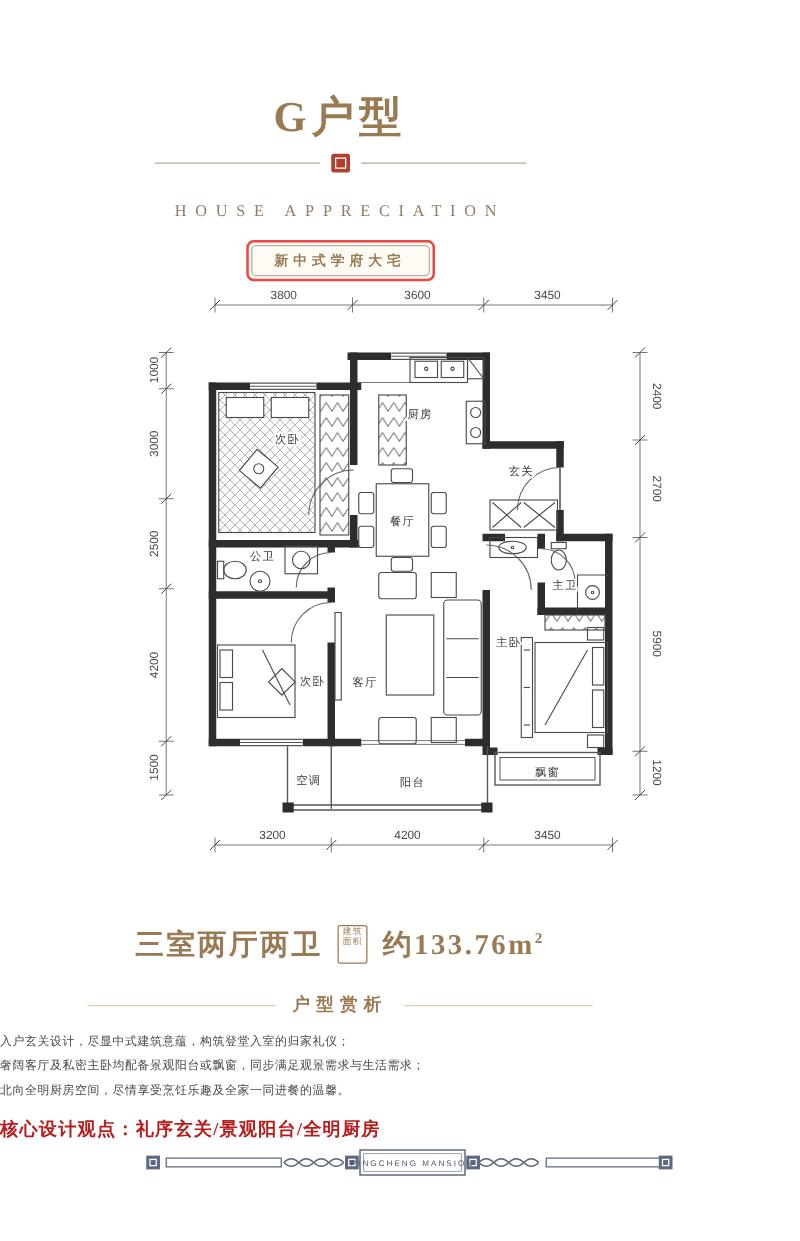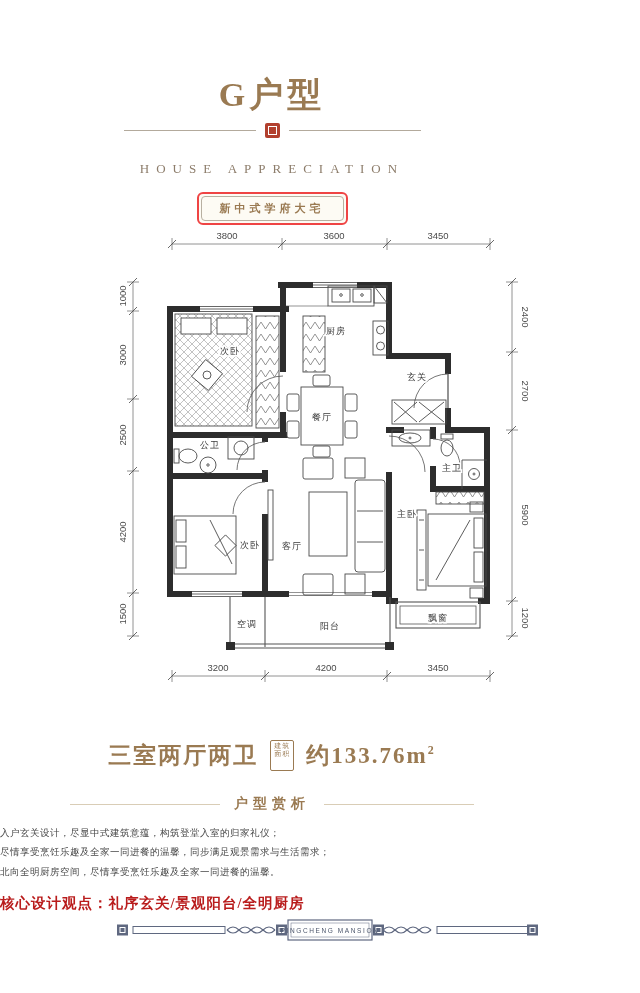--- a/index.html
+++ b/index.html
@@ -37,21 +37,21 @@
   .area-badge{border:1px solid #9a7a52;border-radius:2px;padding:1px 3px;line-height:1.1;
            font-size:7px;letter-spacing:1px;text-align:center;}
   .area-value sup{font-size:12px;}
 
   
   .analysis{position:absolute;top:795px;left:0;right:0;text-align:left;}
   .analysis-head{display:flex;align-items:center;justify-content:center;gap:14px;}
   .analysis-head .line{width:150px;height:1px;background:#d9cdb6;}
   .analysis-title{font-family:"Liberation Serif",serif;font-size:14px;font-weight:700;
                   letter-spacing:5px;color:#9a7a52;}
-  .desc{margin-top:11px;font-family:Liberation Serif, serif;font-size:9.5px;
+  .desc{margin-top:11px;font-family:Liberation Sans, sans-serif;font-size:9.5px;
         color:#474747;line-height:2.05;letter-spacing:0.5px;}
   .keypoints{margin-top:12px;font-family:"Liberation Serif",serif;font-size:14.5px;
              font-weight:700;color:#b91c1c;letter-spacing:1px;}
 
   
   .footer{position:absolute;top:912px;left:0;}
   .brand-text{font-size:6.5px;letter-spacing:1.6px;fill:#4c566c;}
 </style>
 </head>
 <body>
@@ -325,21 +325,21 @@
   </div>
 
   <div class="analysis">
     <div class="analysis-head">
       <div class="line"></div>
       <div class="analysis-title">户型赏析</div>
       <div class="line"></div>
     </div>
     <div class="desc">
       <div>入户玄关设计，尽显中式建筑意蕴，构筑登堂入室的归家礼仪；</div>
-      <div>尽情享受烹饪乐趣及全家一同进餐的温馨，同步满足观景需求与生活需求；</div>
+      <div>奢阔客厅及私密主卧均配备景观阳台或飘窗，同步满足观景需求与生活需求；</div>
       <div>北向全明厨房空间，尽情享受烹饪乐趣及全家一同进餐的温馨。</div>
     </div>
     <div class="keypoints">核心设计观点：礼序玄关/景观阳台/全明厨房</div>
   </div>
 
   <div class="footer">
     <svg width="640" height="36" viewBox="0 0 640 36">
       <g stroke="#5f6880" fill="none">
 
         <rect x="133" y="14.5" width="92" height="7" stroke-width="1"></rect>

